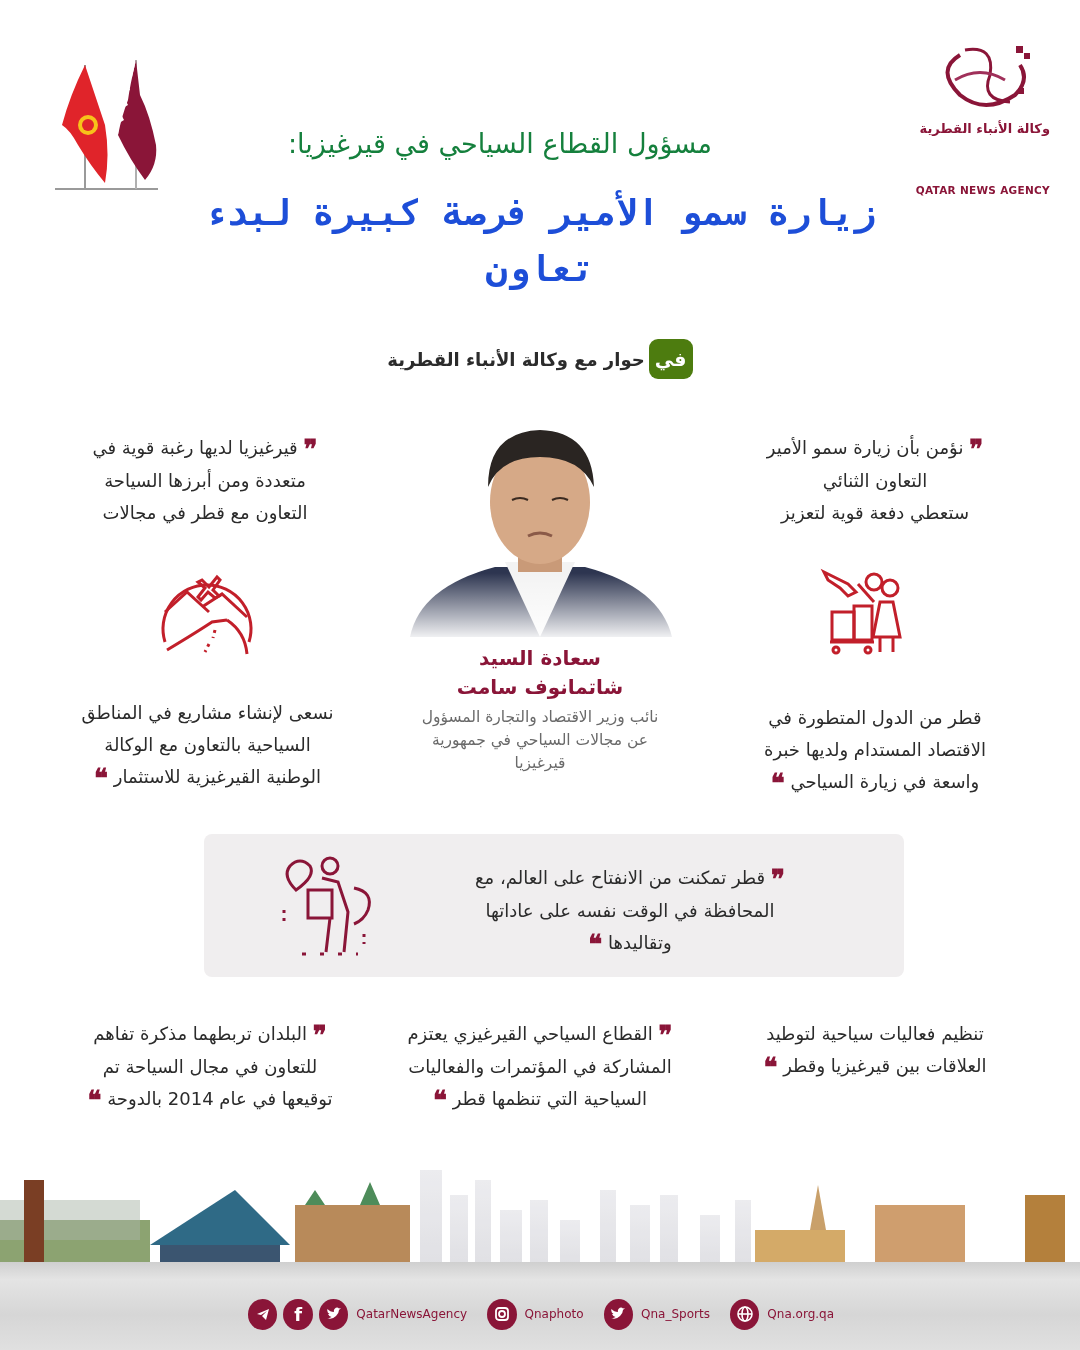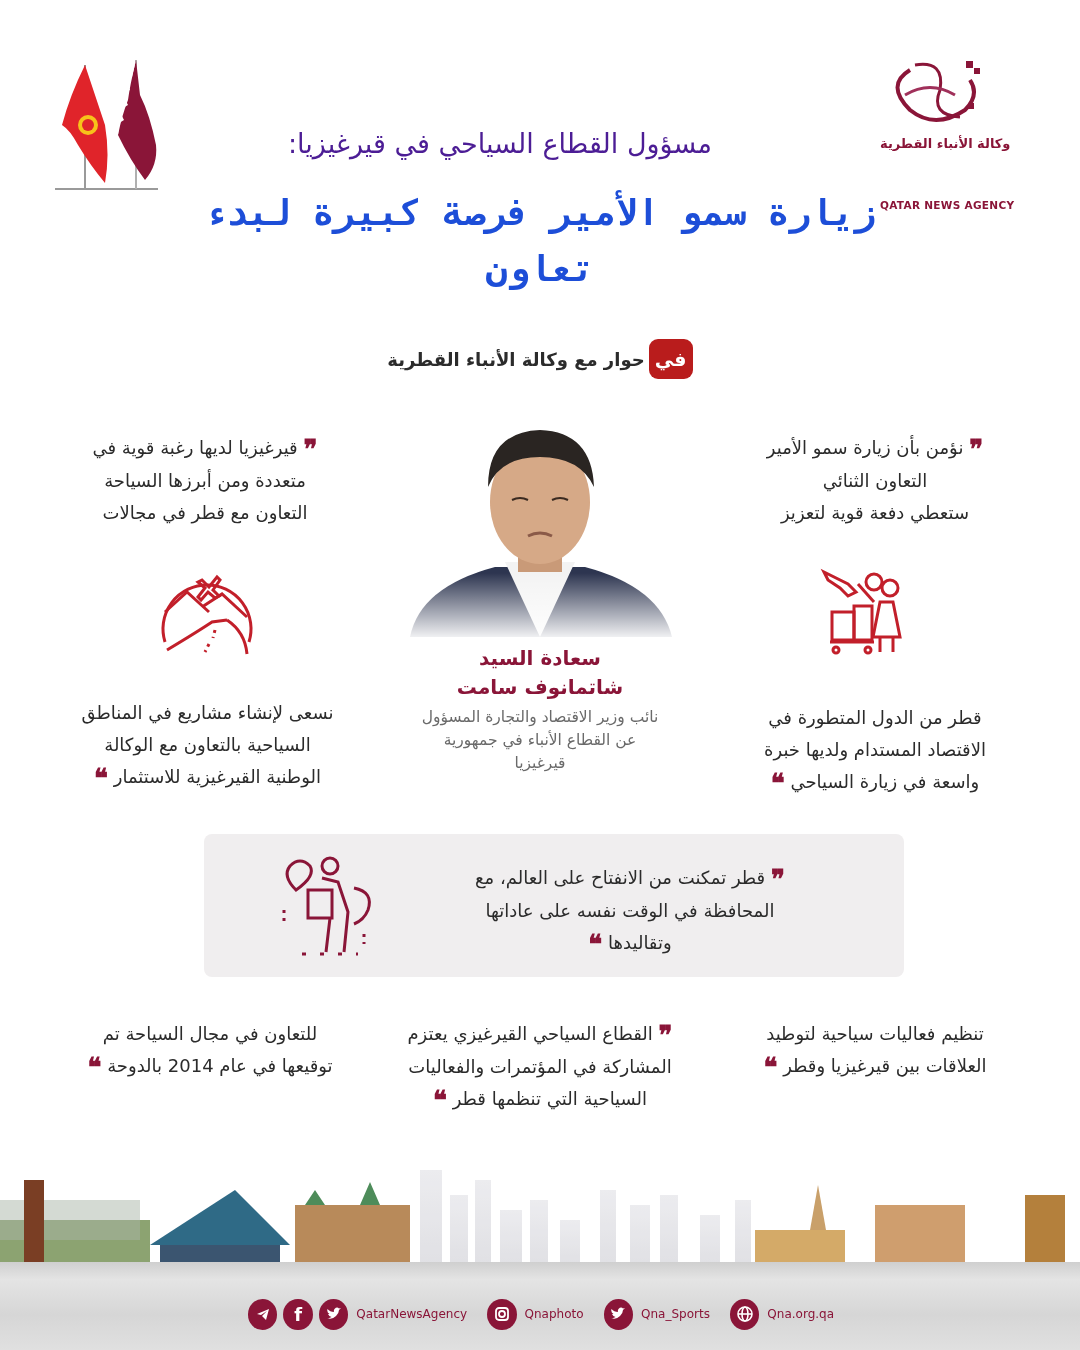--- a/index.html
+++ b/index.html
@@ -9,39 +9,39 @@
     background: #ffffff;
     font-family: "DejaVu Sans", sans-serif;
     color: #2b2b2b;
   }
   .abs { position: absolute; }
   .rtl { direction: rtl; }
 
   
   .subtitle {
     left: 200px; top: 128px; width: 600px; text-align: center;
-    font-size: 27px; color: #4c1d95; line-height: 1.2;
+    font-size: 27px; color: #15803d; line-height: 1.2;
   }
   .title {
     left: 170px; top: 188px; width: 740px; text-align: center;
     font-size: 36px; font-weight: bold; color: #1d4ed8; line-height: 56px; font-family: Liberation Mono, monospace;
   }
   .interview {
     left: 370px; top: 338px; width: 340px; height: 42px;
     display: flex; align-items: center; justify-content: center; gap: 4px;
     font-size: 18px; font-weight: bold; color: #2b2b2b;
   }
   .fi-badge {
-    background: #b91c1c; color: #fff; border-radius: 9px;
+    background: #4d7c0f; color: #fff; border-radius: 9px;
     width: 44px; height: 40px; display: flex; align-items: center; justify-content: center;
     font-size: 19px; font-weight: bold;
   }
 
   
-  .logo { left: 880px; top: 55px; width: 170px; height: 130px; text-align: left; }
+  .logo { left: 880px; top: 40px; width: 170px; height: 130px; text-align: right; }
   .logo-ar { font-size: 13px; font-weight: bold; color: #8a1538; margin-top: 2px; }
   .logo-en { font-size: 10.5px; font-weight: bold; color: #8a1538; letter-spacing: 0.3px; margin-top: 48px; }
 
   
   .quote {
     text-align: center; font-size: 18px; line-height: 32px; color: #2b2b2b;
   }
   .qm { color: #8a1538; font-weight: bold; font-size: 26px; font-family: "DejaVu Serif", serif; vertical-align: -4px; }
 
   .person-name {
@@ -175,21 +175,21 @@
     <circle cx="50" cy="88" r="3"></circle>
   </svg>
 </div>
 
 <div class="abs person-name rtl">
   <div>سعادة السيد</div>
   <div>شاتمانوف سامت</div>
 </div>
 <div class="abs person-role rtl">
   <div>نائب وزير الاقتصاد والتجارة المسؤول</div>
-  <div>عن القطاع الأنباء في جمهورية</div>
+  <div>عن مجالات السياحي في جمهورية</div>
   <div>قيرغيزيا</div>
 </div>
 
 <div class="abs quote rtl" style="left:730px;top:702px;width:290px;">
   <div>قطر من الدول المتطورة في</div>
   <div>الاقتصاد المستدام ولديها خبرة</div>
   <div><span>واسعة في زيارة السياحي</span> <span class="qm">❝</span></div>
 </div>
 
 <div class="abs quote rtl" style="left:55px;top:697px;width:305px;">
@@ -222,20 +222,21 @@
   <div><span>العلاقات بين قيرغيزيا وقطر</span> <span class="qm">❝</span></div>
 </div>
 
 <div class="abs quote rtl" style="left:380px;top:1018px;width:320px;">
   <div><span class="qm">❞</span> <span>القطاع السياحي القيرغيزي يعتزم</span></div>
   <div>المشاركة في المؤتمرات والفعاليات</div>
   <div><span>السياحية التي تنظمها قطر</span> <span class="qm">❝</span></div>
 </div>
 
 <div class="abs quote rtl" style="left:60px;top:1018px;width:300px;">
+  <div><span class="qm">❞</span> <span>البلدان تربطهما مذكرة تفاهم</span></div>
   <div>للتعاون في مجال السياحة تم</div>
   <div><span>توقيعها في عام 2014 بالدوحة</span> <span class="qm">❝</span></div>
 </div>
 
 <div class="abs skyline">
   <svg width="1080" height="130" viewBox="0 0 1080 130">
     <defs>
       <linearGradient id="skyfade" x1="0" y1="0" x2="0" y2="1">
         <stop offset="0" stop-color="#e8e8ec"></stop>
         <stop offset="1" stop-color="#d9d9de"></stop>

